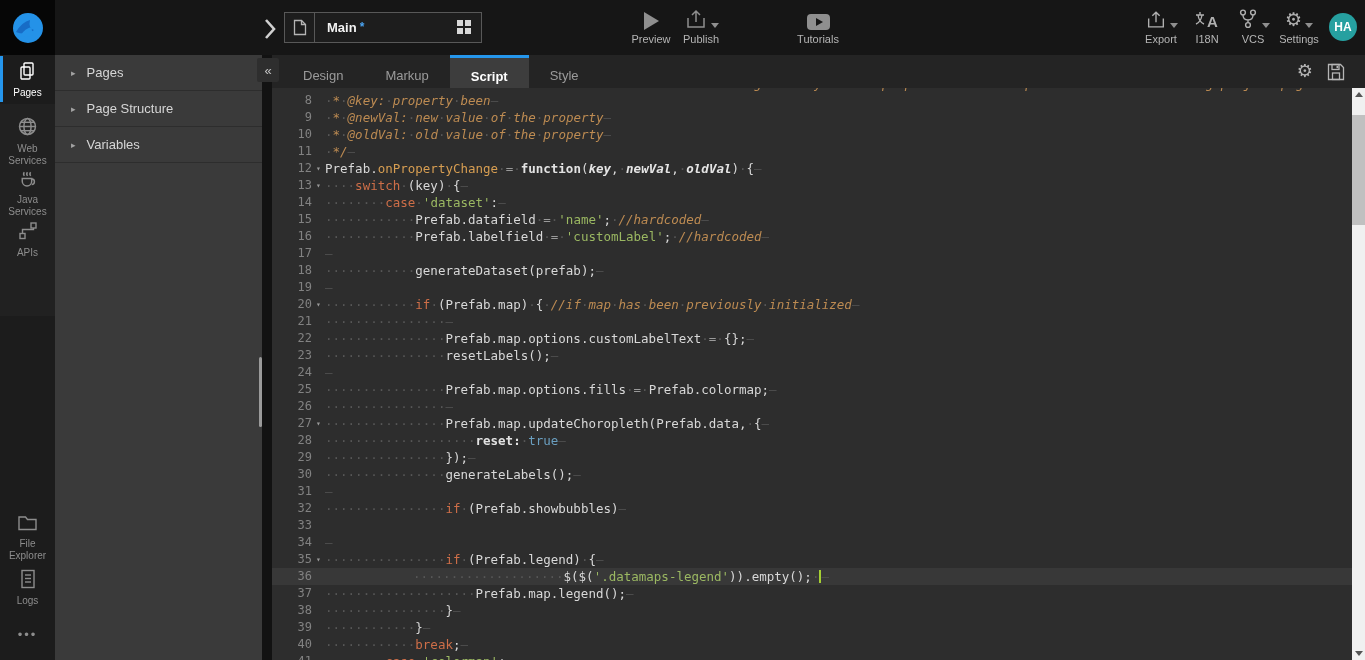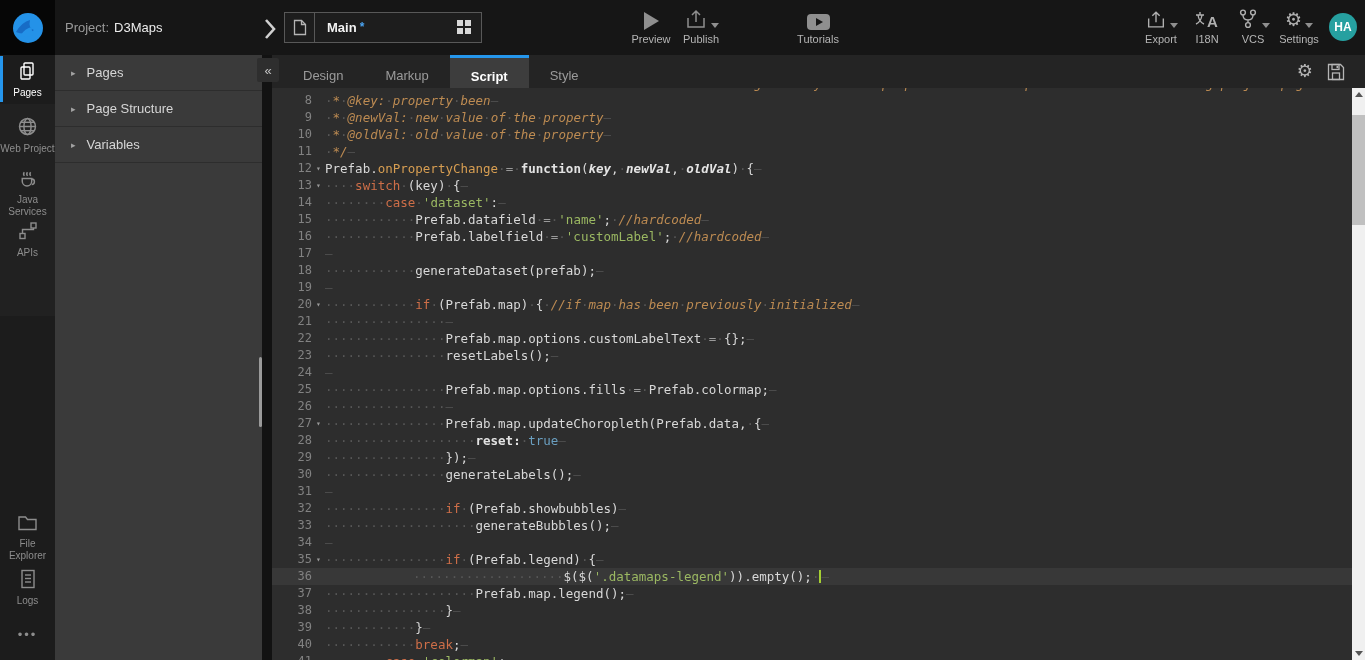--- a/index.html
+++ b/index.html
@@ -95,24 +95,20 @@
 <div id="root">
 
   <div class="topbar">
     <div class="logo">
       <svg width="36" height="36" viewBox="0 0 36 36">
         <circle cx="18" cy="18" r="15" fill="#2492e8"></circle>
         <path d="M6 22 q6 -10 14 -12 q-2 8 4 10 q-8 6 -18 2 z" fill="#1565c0" opacity="0.85"></path>
         <path d="M10 26 q5 -8 12 -9 q-1 6 3 7 q-7 5 -15 2 z" fill="#2492e8"></path>
       </svg>
     </div>
-    <div class="project">
-      <span class="plabel">Project:</span>
-      <span class="pname">D3Maps</span>
-    </div>
     <div class="chev">
       <svg width="14" height="24" viewBox="0 0 14 24">
           <polyline points="3,3 11,12 3,21" stroke="#d0d0d0" stroke-width="2.6" fill="none"></polyline>
         </svg>
     </div>
     <div class="maintab">
       <span class="pageicon">
         <svg width="14" height="17" viewBox="0 0 14 17">
             <path d="M1.5 1.5 h7 l4 4 v10 h-11 z" stroke="#b5b5b5" fill="none" stroke-width="1.3"></path>
             <path d="M8.5 1.5 v4 h4" stroke="#b5b5b5" fill="none" stroke-width="1.3"></path>
@@ -203,21 +199,21 @@
       <div class="rlb">Pages</div>
     </div>
     <div class="ritem" style="top:61px;">
       <svg width="21" height="21" viewBox="0 0 20 20">
           <circle cx="10" cy="10" r="7.6"></circle>
           <ellipse cx="10" cy="10" rx="3.4" ry="7.6"></ellipse>
           <line x1="2.4" y1="10" x2="17.6" y2="10"></line>
           <line x1="3.4" y1="6" x2="16.6" y2="6"></line>
           <line x1="3.4" y1="14" x2="16.6" y2="14"></line>
         </svg>
-      <div class="rlb">Web Project</div>
+      <div class="rlb">Web Services</div>
     </div>
     <div class="ritem" style="top:112px;">
       <svg width="21" height="21" viewBox="0 0 20 20">
           <path d="M5 11 h9 v2.5 a4.5 4.5 0 0 1 -9 0 z"></path>
           <path d="M14 11.5 a2.6 2.6 0 0 1 0 5.2"></path>
           <path d="M7 8.5 q-1.5 -2 0 -3.5 M10 8.5 q-1.5 -2 0 -3.5 M13 8.5 q-1.5 -2 0 -3.5"></path>
         </svg>
       <div class="rlb">Java Services</div>
     </div>
     <div class="ritem" style="top:166px;">
@@ -303,21 +299,21 @@
         <div class="cl"><span class="g">23</span><span class="fold"></span><span class="ct"><span class="sp">················</span><span class="tk-w">resetLabels();</span><span class="eol">–</span></span></div>
         <div class="cl"><span class="g">24</span><span class="fold"></span><span class="ct"><span class="eol">–</span></span></div>
         <div class="cl"><span class="g">25</span><span class="fold"></span><span class="ct"><span class="sp">················</span><span class="tk-w">Prefab.map.options.fills</span><span class="sp">·</span><span class="tk-op">=</span><span class="sp">·</span><span class="tk-w">Prefab.colormap;</span><span class="eol">–</span></span></div>
         <div class="cl"><span class="g">26</span><span class="fold"></span><span class="ct"><span class="sp">················</span><span class="eol">–</span></span></div>
         <div class="cl"><span class="g">27</span><span class="fold">▾</span><span class="ct"><span class="sp">················</span><span class="tk-w">Prefab.map.updateChoropleth(Prefab.data,</span><span class="sp">·</span><span class="tk-w">{</span><span class="eol">–</span></span></div>
         <div class="cl"><span class="g">28</span><span class="fold"></span><span class="ct"><span class="sp">····················</span><span class="tk-wb">reset:</span><span class="sp">·</span><span class="tk-b">true</span><span class="eol">–</span></span></div>
         <div class="cl"><span class="g">29</span><span class="fold"></span><span class="ct"><span class="sp">················</span><span class="tk-w">});</span><span class="eol">–</span></span></div>
         <div class="cl"><span class="g">30</span><span class="fold"></span><span class="ct"><span class="sp">················</span><span class="tk-w">generateLabels();</span><span class="eol">–</span></span></div>
         <div class="cl"><span class="g">31</span><span class="fold"></span><span class="ct"><span class="eol">–</span></span></div>
         <div class="cl"><span class="g">32</span><span class="fold"></span><span class="ct"><span class="sp">················</span><span class="tk-k">if</span><span class="sp">·</span><span class="tk-w">(Prefab.showbubbles)</span><span class="eol">–</span></span></div>
-        <div class="cl"><span class="g">33</span><span class="fold"></span><span class="ct"><span class="sp">····················</span><span class="tk-w">generateBubbles();</span><span class="eol">–</span></span></div>
+        <div class="cl"><span class="g">33</span><span class="fold"></span></div>
         <div class="cl"><span class="g">34</span><span class="fold"></span><span class="ct"><span class="eol">–</span></span></div>
         <div class="cl"><span class="g">35</span><span class="fold">▾</span><span class="ct"><span class="sp">················</span><span class="tk-k">if</span><span class="sp">·</span><span class="tk-w">(Prefab.legend)</span><span class="sp">·</span><span class="tk-w">{</span><span class="eol">–</span></span></div>
         <div class="cl active"><span class="g">36</span><span class="fold"></span><span class="ct"><span class="sp">····················</span><span class="tk-w">$($(</span><span class="tk-s">'.datamaps-legend'</span><span class="tk-w">)).empty();</span><span class="sp">·</span><span class="cursor"></span><span class="eol">–</span></span></div>
         <div class="cl"><span class="g">37</span><span class="fold"></span><span class="ct"><span class="sp">····················</span><span class="tk-w">Prefab.map.legend();</span><span class="eol">–</span></span></div>
         <div class="cl"><span class="g">38</span><span class="fold"></span><span class="ct"><span class="sp">················</span><span class="tk-w">}</span><span class="eol">–</span></span></div>
         <div class="cl"><span class="g">39</span><span class="fold"></span><span class="ct"><span class="sp">············</span><span class="tk-w">}</span><span class="eol">–</span></span></div>
         <div class="cl"><span class="g">40</span><span class="fold"></span><span class="ct"><span class="sp">············</span><span class="tk-k">break</span><span class="tk-w">;</span><span class="eol">–</span></span></div>
         <div class="cl"><span class="g">41</span><span class="fold"></span><span class="ct"><span class="sp">········</span><span class="tk-k">case</span><span class="sp">·</span><span class="tk-s">'colormap'</span><span class="tk-w">:</span><span class="eol">–</span></span></div>
       </div>
   </div>

